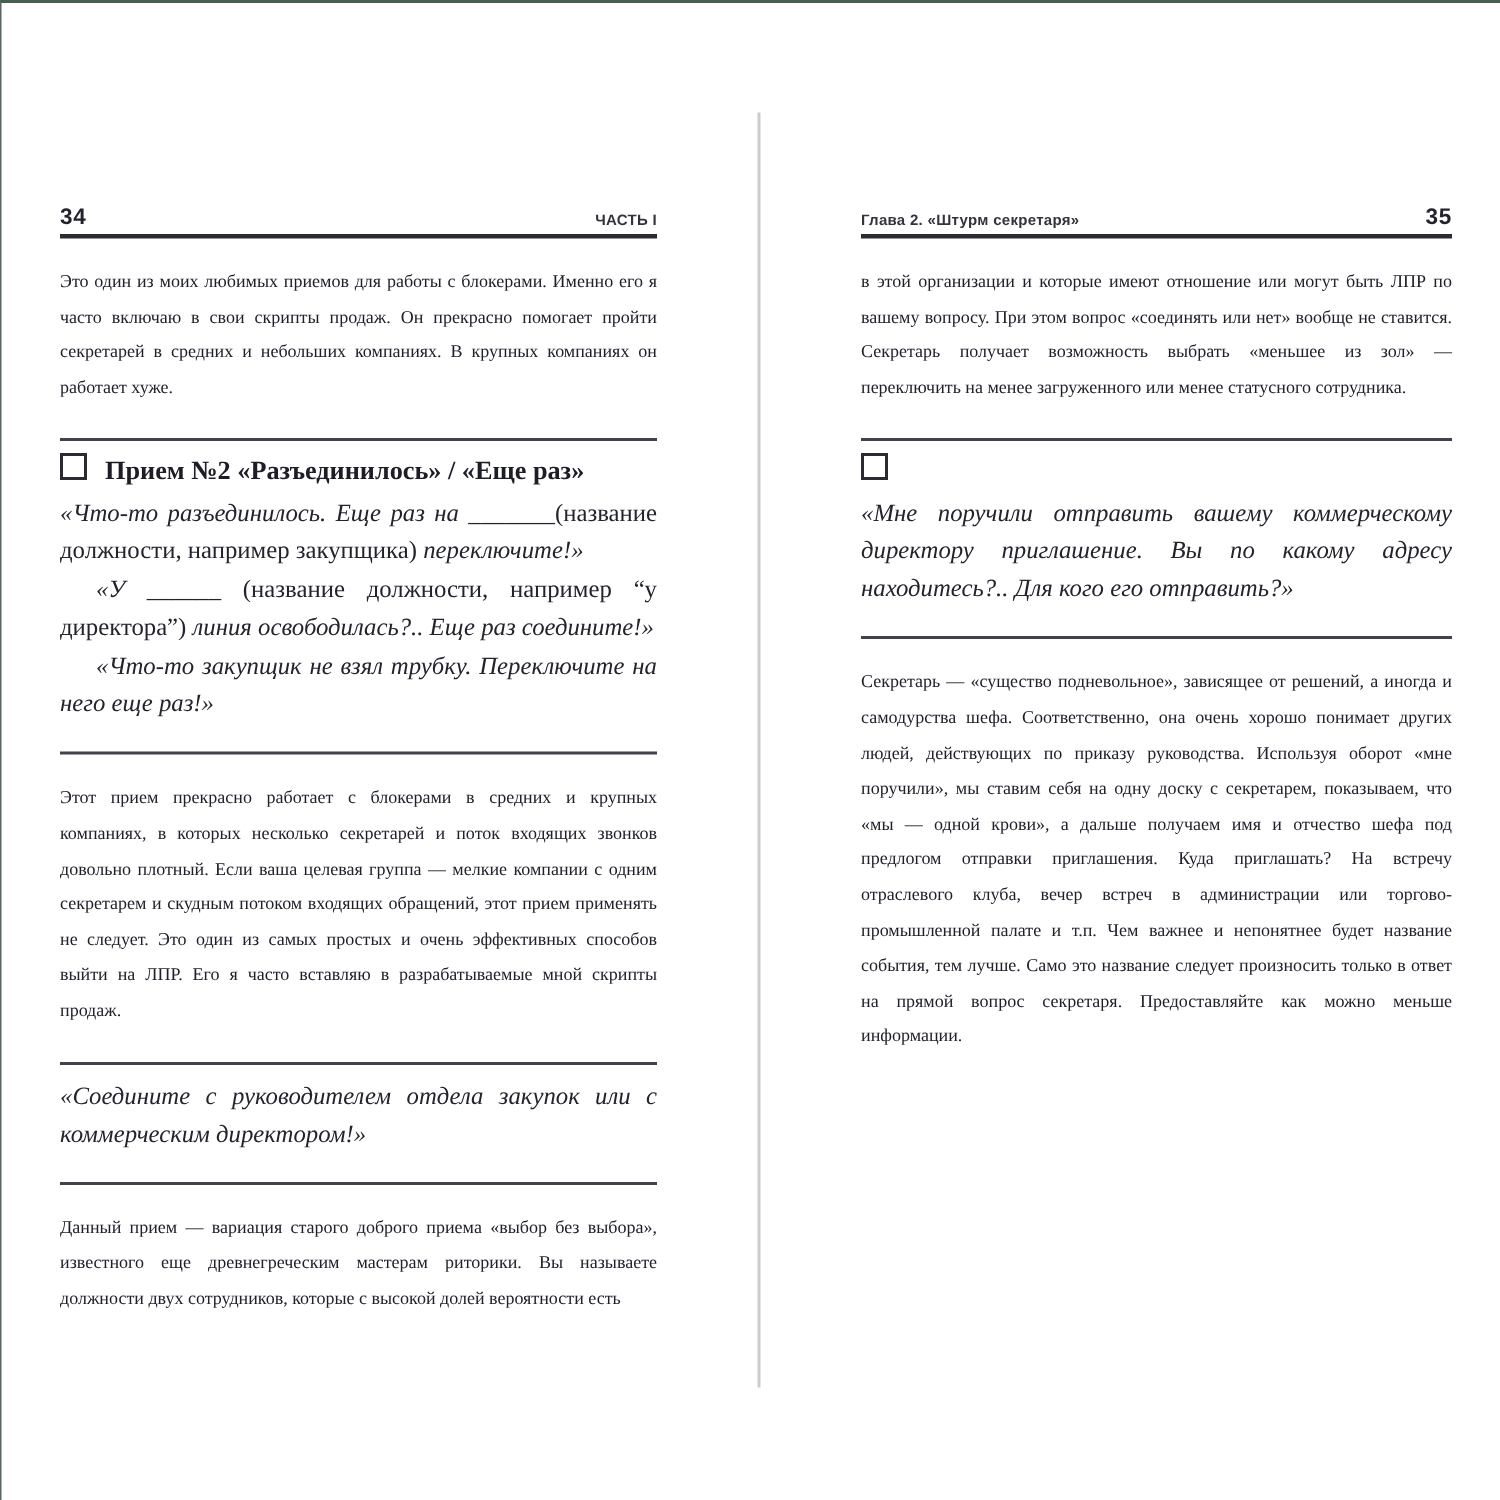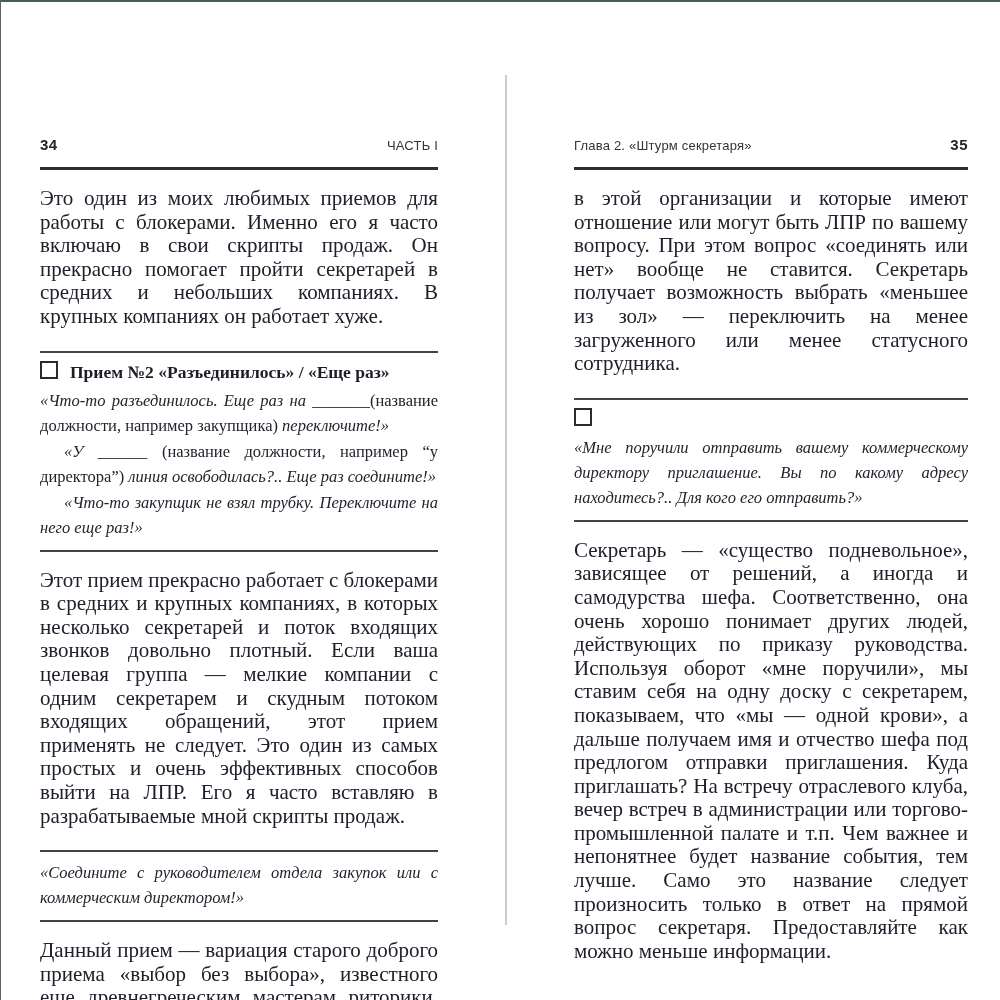--- a/index.html
+++ b/index.html
@@ -7,30 +7,30 @@
           font-family:"Liberation Serif", serif;color:#20202c;}
   .edge-top{position:absolute;left:0;top:0;width:1000px;height:2px;background:#46604f;}
   .edge-left{position:absolute;left:0;top:0;width:1px;height:1000px;background:#57675c;}
   .gutter{position:absolute;left:505px;top:75px;width:2px;height:850px;background:#cbcbcb;}
 
   .page{position:absolute;top:136px;}
   .page-left{left:40px;width:398px;}
   .page-right{left:574px;width:394px;}
 
   .pg-header{display:flex;justify-content:space-between;align-items:flex-end;
-             border-bottom:3px solid #2c2c35;padding-bottom:14px;
+             border-bottom:3px solid #2c2c35;padding-bottom:3px;
              font-family:"Liberation Sans", sans-serif;}
   .pg-num{font-weight:bold;font-size:15px;letter-spacing:0.5px;color:#23232e;}
-  .pg-label{font-weight:normal;font-size:13px;color:#33333c;letter-spacing:0.2px;}
+  .pg-label{font-weight:bold;font-size:10px;color:#33333c;letter-spacing:0.2px;}
 
-  .body-p{margin:17px 0 0;font-size:21px;line-height:23.6px;text-align:justify;color:#20202c;}
+  .body-p{margin:17px 0 0;font-size:12px;line-height:23.6px;text-align:justify;color:#20202c;}
   .body-p span{display:inline;}
 
   .tip-box{margin-top:22px;border-top:2px solid #42424b;border-bottom:2px solid #42424b;
-           padding:7px 0 10px;}
+           padding:7px 0 20px;}
   .box-title{font-size:17.5px;font-weight:bold;margin:1px 0 5px;color:#1d1d28;}
   .checkbox{display:inline-block;width:14px;height:14px;border:2px solid #2a2a33;
             margin-right:12px;vertical-align:-1px;background:#fff;}
   .quote-p{margin:1px 0 0;font-size:16.5px;line-height:25px;text-align:justify;
            font-style:italic;color:#23232e;}
   .quote-p.ind{text-indent:24px;}
   .qrm{font-style:normal;}
   .qit{font-style:italic;margin-top:40px;}
 </style>
 </head>

